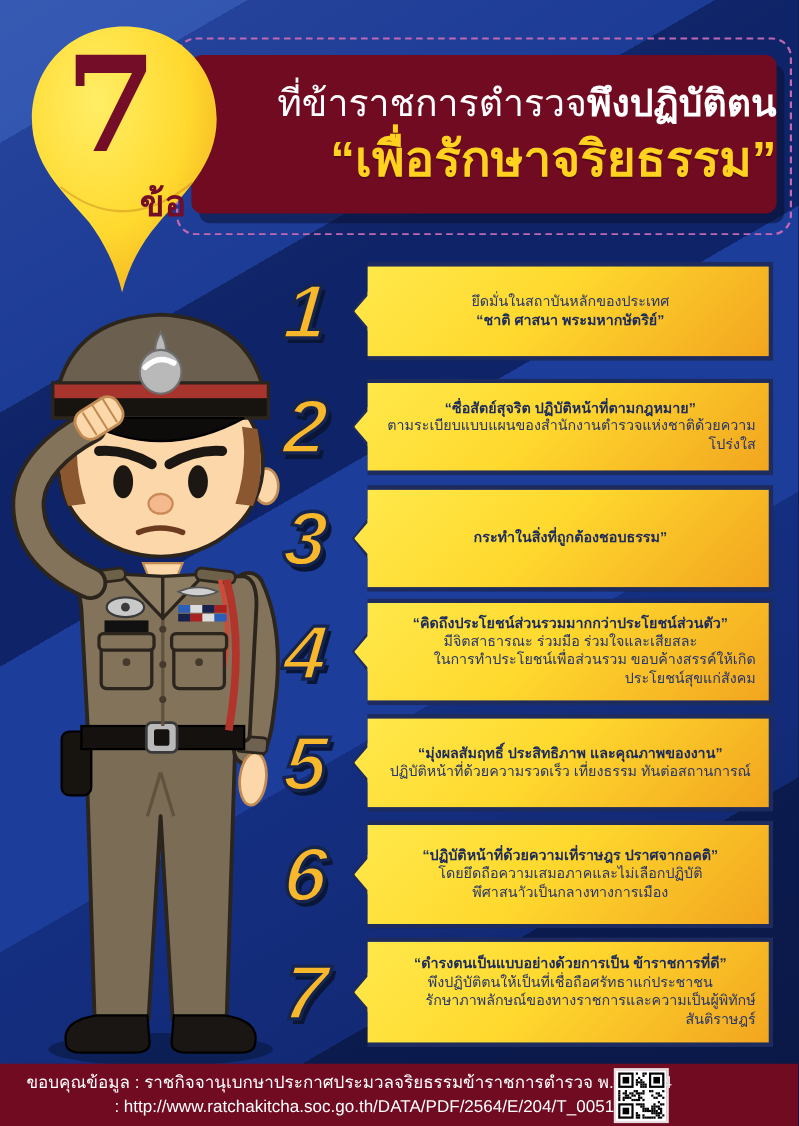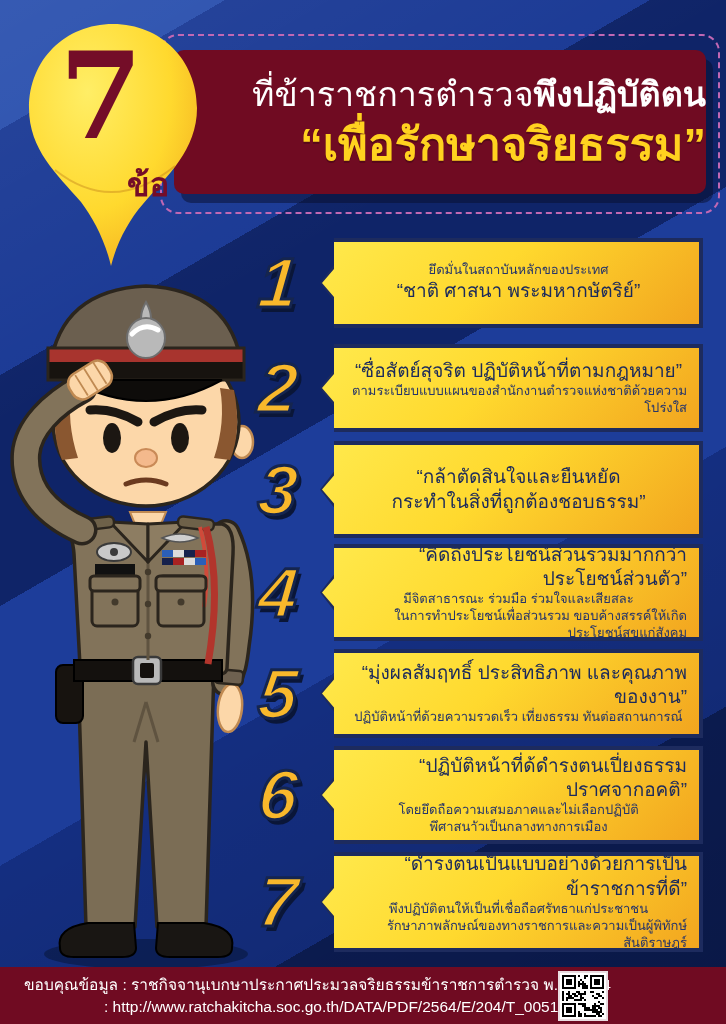--- a/index.html
+++ b/index.html
@@ -56,21 +56,21 @@
     color:#f9b82b;-webkit-text-stroke:3px #15254f;
     text-shadow:4px 5px 0 #0a1638;transform:skewX(-5deg);}
   .bubble{position:absolute;left:318px;right:23px;top:0;bottom:0;background:#1d2b5e;
     clip-path:polygon(16px 0,100% 0,100% 100%,16px 100%,16px calc(50% + 18px),2px 50%,16px calc(50% - 18px));
     filter:drop-shadow(4px 5px 0 rgba(8,14,44,0.45));}
   .bubble-in{position:absolute;inset:4px;
     background:linear-gradient(135deg,#ffe94c 0%,#ffd92e 45%,#f2a51f 100%);
     clip-path:polygon(12px 0,100% 0,100% 100%,12px 100%,12px calc(50% + 14px),0 50%,12px calc(50% - 14px));
     display:flex;flex-direction:column;justify-content:center;align-items:center;
     padding:4px 12px 4px 28px;text-align:right;}
-  .ln-b{font-size:19px;font-weight:400;color:#1b2a5c;line-height:1.28;}
+  .ln-b{font-size:13px;font-weight:700;color:#1b2a5c;line-height:1.28;}
   .ln-n{font-size:13px;color:#26356a;line-height:1.3;}
 
   
   .footer{position:absolute;left:0;top:967px;width:726px;height:57px;background:#700b22;}
   .cred{position:absolute;left:24px;top:7px;color:#ffffff;font-size:15.5px;line-height:1.45;}
   .cred .cred2{margin-left:80px;}
   .qr{position:absolute;left:560px;top:6px;width:46px;height:46px;background:#ffffff;
       outline:2px solid #e9dce0;}
 
   .officer{position:absolute;left:-6px;top:272px;width:284px;height:712px;}
@@ -210,21 +210,20 @@
           <div class="bubble-in">
             <div class="ln-b">“ซื่อสัตย์สุจริต ปฏิบัติหน้าที่ตามกฎหมาย”</div>
             <div class="ln-n">ตามระเบียบแบบแผนของสำนักงานตำรวจแห่งชาติด้วยความโปร่งใส</div>
           </div>
         </div>
       </div>
       <div class="row">
         <div class="num">3</div>
         <div class="bubble">
           <div class="bubble-in">
-            <div class="ln-b">“กล้าตัดสินใจและยืนหยัด</div>
             <div class="ln-b">กระทำในสิ่งที่ถูกต้องชอบธรรม”</div>
           </div>
         </div>
       </div>
       <div class="row">
         <div class="num">4</div>
         <div class="bubble">
           <div class="bubble-in">
             <div class="ln-b">“คิดถึงประโยชน์ส่วนรวมมากกว่าประโยชน์ส่วนตัว”</div>
             <div class="ln-n">มีจิตสาธารณะ ร่วมมือ ร่วมใจและเสียสละ</div>
@@ -238,21 +237,21 @@
           <div class="bubble-in">
             <div class="ln-b">“มุ่งผลสัมฤทธิ์ ประสิทธิภาพ และคุณภาพของงาน”</div>
             <div class="ln-n">ปฏิบัติหน้าที่ด้วยความรวดเร็ว เที่ยงธรรม ทันต่อสถานการณ์</div>
           </div>
         </div>
       </div>
       <div class="row">
         <div class="num">6</div>
         <div class="bubble">
           <div class="bubble-in">
-            <div class="ln-b">“ปฏิบัติหน้าที่ด้ดำรงตนเปี่ยงธรรม ปราศจากอคติ”</div>
+            <div class="ln-b">“ปฏิบัติหน้าที่ด้วยความเที่ราษฎร ปราศจากอคติ”</div>
             <div class="ln-n">โดยยึดถือความเสมอภาคและไม่เลือกปฏิบัติ</div>
             <div class="ln-n">พึศาสนาัวเป็นกลางทางการเมือง</div>
           </div>
         </div>
       </div>
       <div class="row">
         <div class="num">7</div>
         <div class="bubble">
           <div class="bubble-in">
             <div class="ln-b">“ดำรงตนเป็นแบบอย่างด้วยการเป็น ข้าราชการที่ดี”</div>

